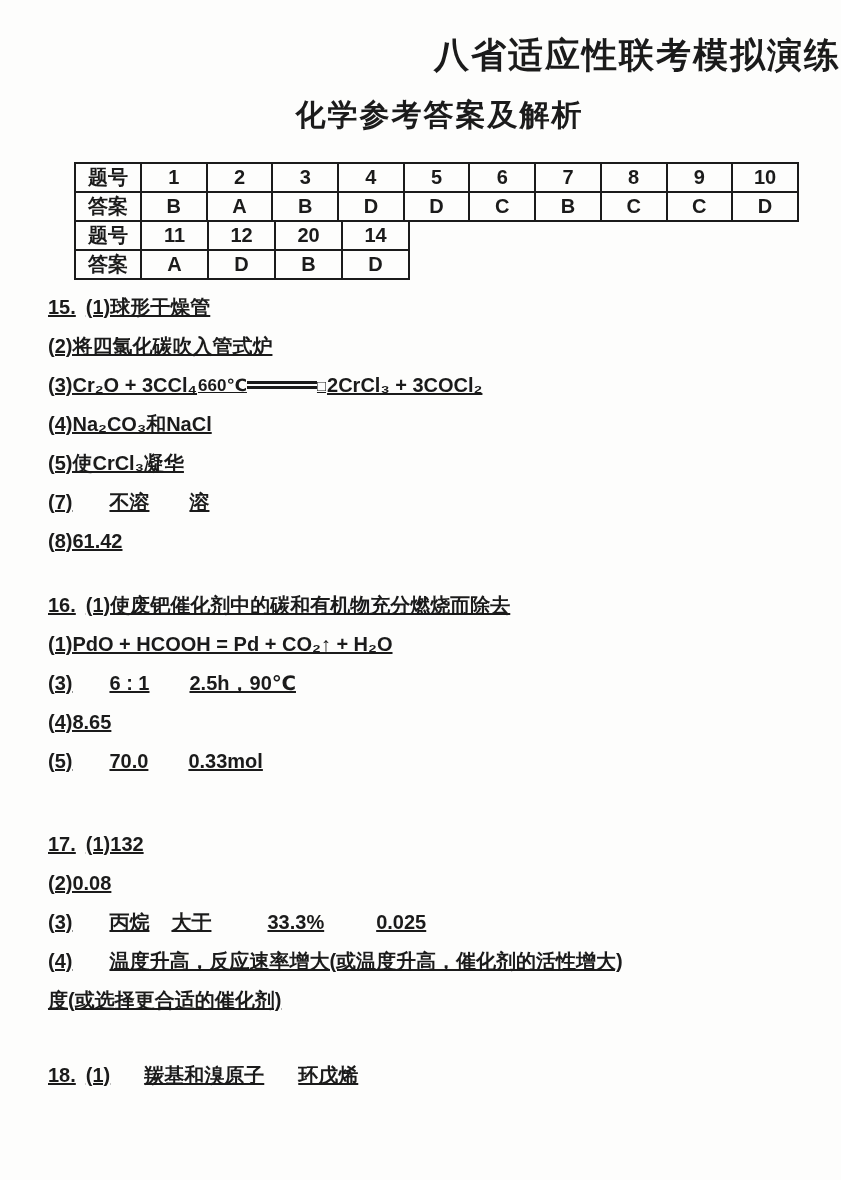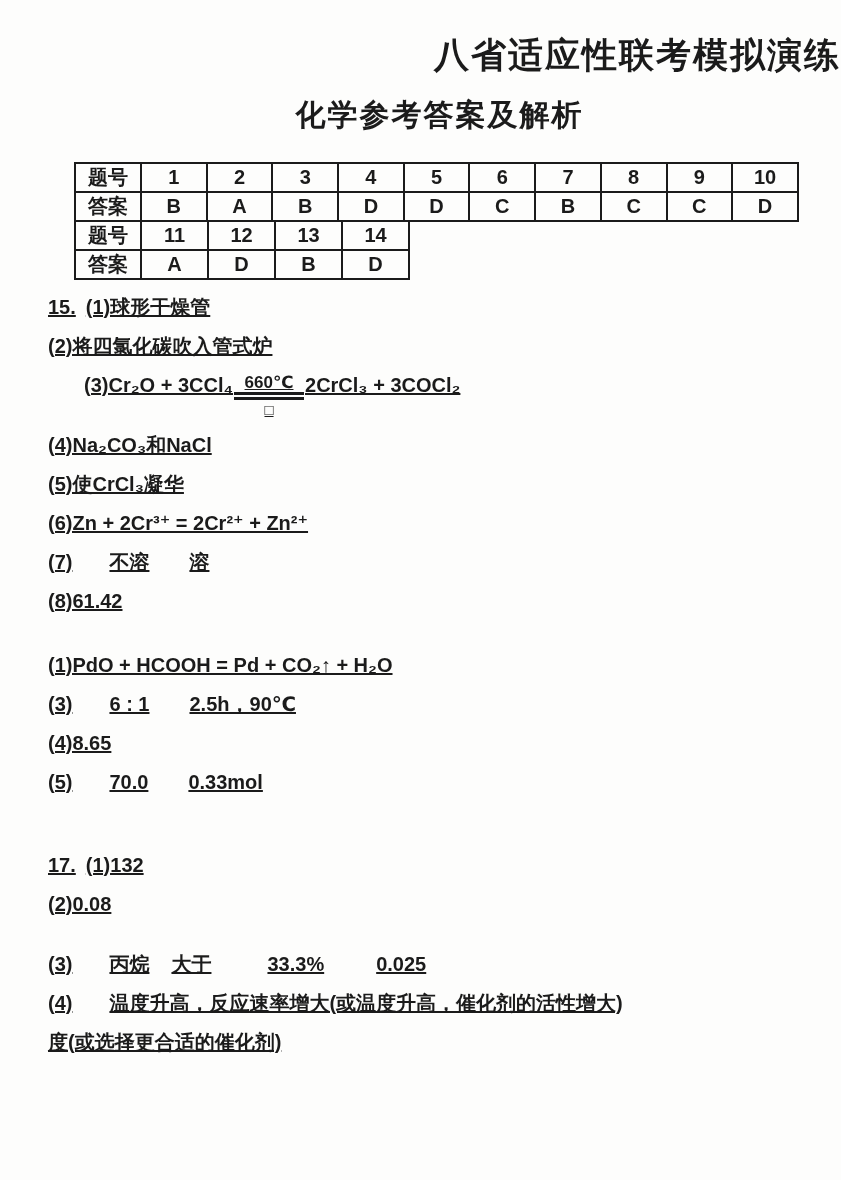--- a/index.html
+++ b/index.html
@@ -60,28 +60,28 @@
     font-weight: 700;
     line-height: 25px;
     white-space: nowrap;
     text-decoration: underline;
   }
   .qnum { margin-right: 10px; }
   .gap-a { margin-left: 37px; }
   .gap-b { margin-left: 40px; }
   .gap-c { margin-left: 22px; }
   .gap-d { margin-left: 56px; }
-  .gap-e { margin-left: 52px; margin-top: 21px; }
+  .gap-e { margin-left: 52px; }
   .gap-f { margin-left: 34px; }
 
   
-  .line.eq { align-items: flex-start; margin-left: 36px; }
+  .line.eq { align-items: center; }
   .eq-cond {
     display: inline-flex;
-    flex-direction: column;
+    flex-direction: row;
     align-items: center;
     margin: 0 1px;
   }
   .eq-above { font-size: 17px; line-height: 19px; font-weight: 700; }
   .eq-dline {
     width: 70px; height: 8px;
     border-top: 3px solid #1b1b1b;
     border-bottom: 3px solid #1b1b1b;
   }
   .eq-below { font-size: 15px; line-height: 19px; font-weight: 700; }
@@ -128,21 +128,21 @@
         <td>D</td>
       </tr>
     </tbody>
       </table>
     <table class="anskey anskey-bottom">
       <tbody>
           <tr>
         <th>题号</th>
         <td>11</td>
         <td>12</td>
-        <td>13</td>
+        <td>20</td>
         <td>14</td>
       </tr>
       <tr>
         <th>答案</th>
         <td>A</td>
         <td>D</td>
         <td>B</td>
         <td>D</td>
       </tr>
     </tbody>
@@ -168,33 +168,34 @@
         </span>
         <span>2CrCl₃ + 3COCl₂</span>
       </div>
       <div class="line">
         <span>(4)Na₂CO₃和NaCl</span>
       </div>
       <div class="line">
         <span>(5)使CrCl₃凝华</span>
       </div>
       <div class="line">
-        <span>(6)Zn + 2Cr³⁺ = 2Cr²⁺ + Zn²⁺</span>
-      </div>
-      <div class="line">
         <span>(7)</span>
         <span class="gap-a">不溶</span>
         <span class="gap-b">溶</span>
       </div>
       <div class="line">
         <span>(8)61.42</span>
       </div>
     </div>
 
     <div class="sec-16">
+      <div class="line">
+        <span class="qnum">16.</span>
+        <span>(1)使废钯催化剂中的碳和有机物充分燃烧而除去</span>
+      </div>
       <div class="line">
         <span>(1)PdO + HCOOH = Pd + CO₂↑ + H₂O</span>
       </div>
       <div class="line">
         <span>(3)</span>
         <span class="gap-a">6 : 1</span>
         <span class="gap-b">2.5h，90℃</span>
       </div>
       <div class="line">
         <span>(4)8.65</span>
@@ -223,15 +224,23 @@
       </div>
       <div class="line">
         <span>(4)</span>
         <span class="gap-a">温度升高，反应速率增大(或温度升高，催化剂的活性增大)</span>
       </div>
       <div class="line">
         <span>度(或选择更合适的催化剂)</span>
       </div>
     </div>
 
+    <div class="sec-18">
+      <div class="line">
+        <span class="qnum">18.</span>
+        <span>(1)</span>
+        <span class="gap-f">羰基和溴原子</span>
+        <span class="gap-f">环戊烯</span>
+      </div>
+    </div>
 
   </div>
 </div>
 
 </body></html>

